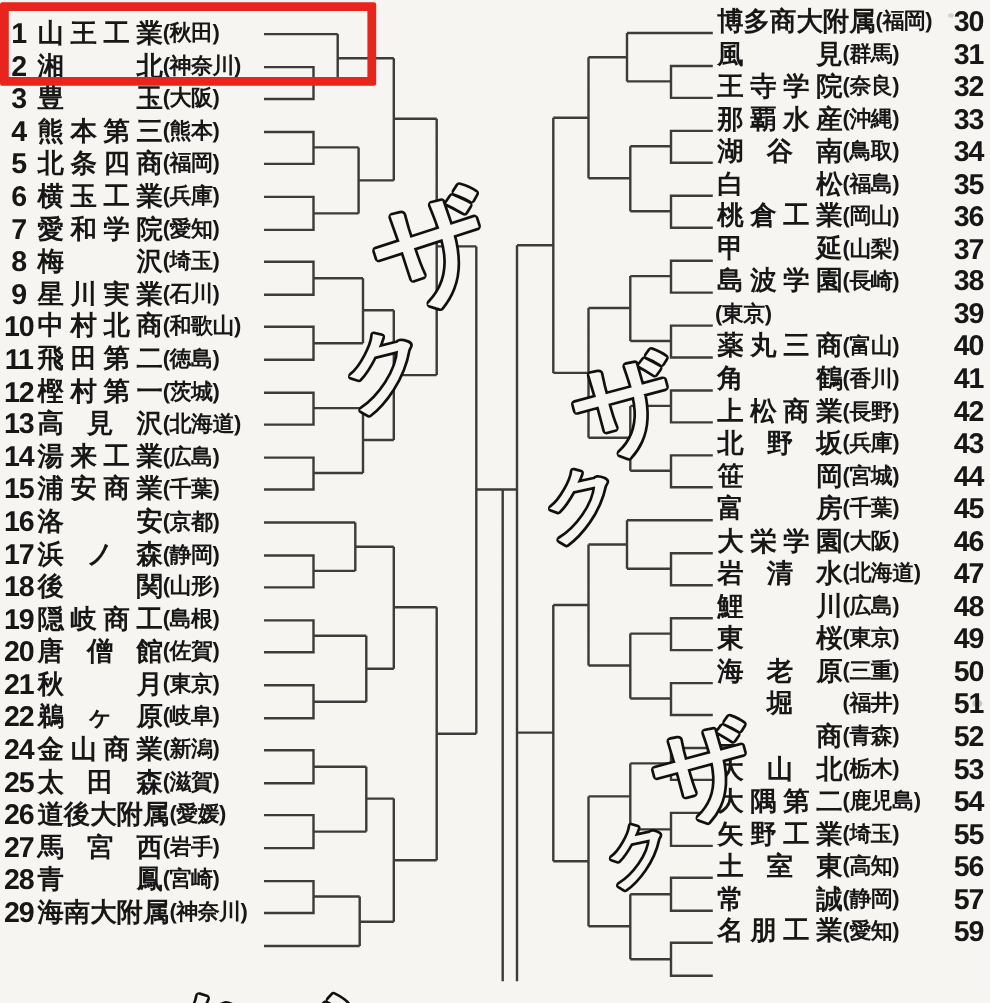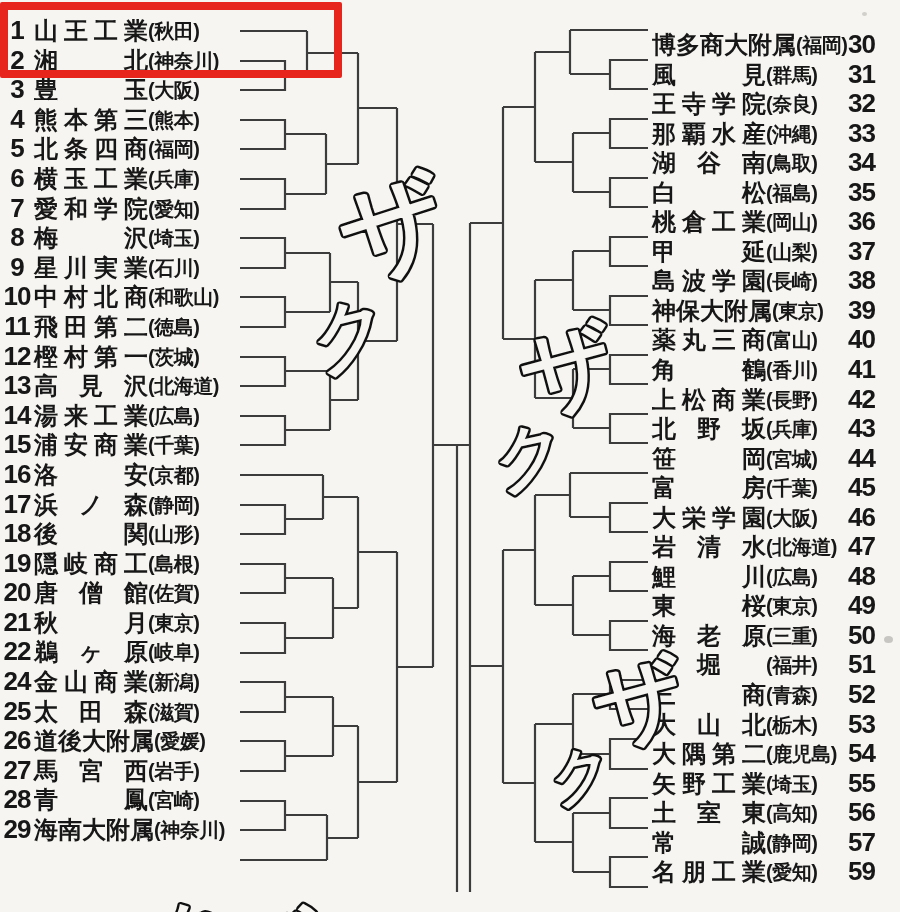--- a/index.html
+++ b/index.html
@@ -12,33 +12,33 @@
     font-family:"Liberation Sans","DejaVu Sans",sans-serif;
     color:#171717;
     font-weight:700;
   }
   svg.lines, svg.scribbles{
     position:absolute;left:0;top:0;width:900px;height:912px;
   }
   svg.lines{z-index:1;}
   .col{position:absolute;z-index:2;}
   .col.left{left:0;top:16px;width:250px;}
-  .col.right{left:650px;top:30px;width:248px;}
+  .col.right{left:650px;top:5px;width:248px;}
   .trow{
     display:flex;align-items:center;
     height:29.6px;line-height:29.6px;
     white-space:nowrap;
   }
   .col.right .trow{height:29.55px;line-height:29.55px;}
   .num{
     width:34px;text-align:center;flex:none;
     font-size:26px;letter-spacing:-1px;
   }
   .col.right .num{
-    width:46px;text-align:left;margin-left:auto;padding-right:4px;
+    width:46px;text-align:right;margin-left:auto;padding-right:4px;
   }
   .name{
     display:block;min-width:114px;flex:none;
     margin-left:0;
     font-size:24px;
     text-align:justify;text-align-last:justify;
     letter-spacing:0;
   }
   .col.right .name{margin-left:2px;}
   
@@ -363,21 +363,20 @@
         <span class="num">37</span>
       </div>
 
       <div class="trow">
         <span class="name">島波学園</span>
         <span class="pref">長崎</span>
         <span class="num">38</span>
       </div>
 
       <div class="trow">
-        <span class="name">神保大附属</span>
         <span class="pref">東京</span>
         <span class="num">39</span>
       </div>
 
       <div class="trow">
         <span class="name">薬丸三商</span>
         <span class="pref">富山</span>
         <span class="num">40</span>
       </div>
 

